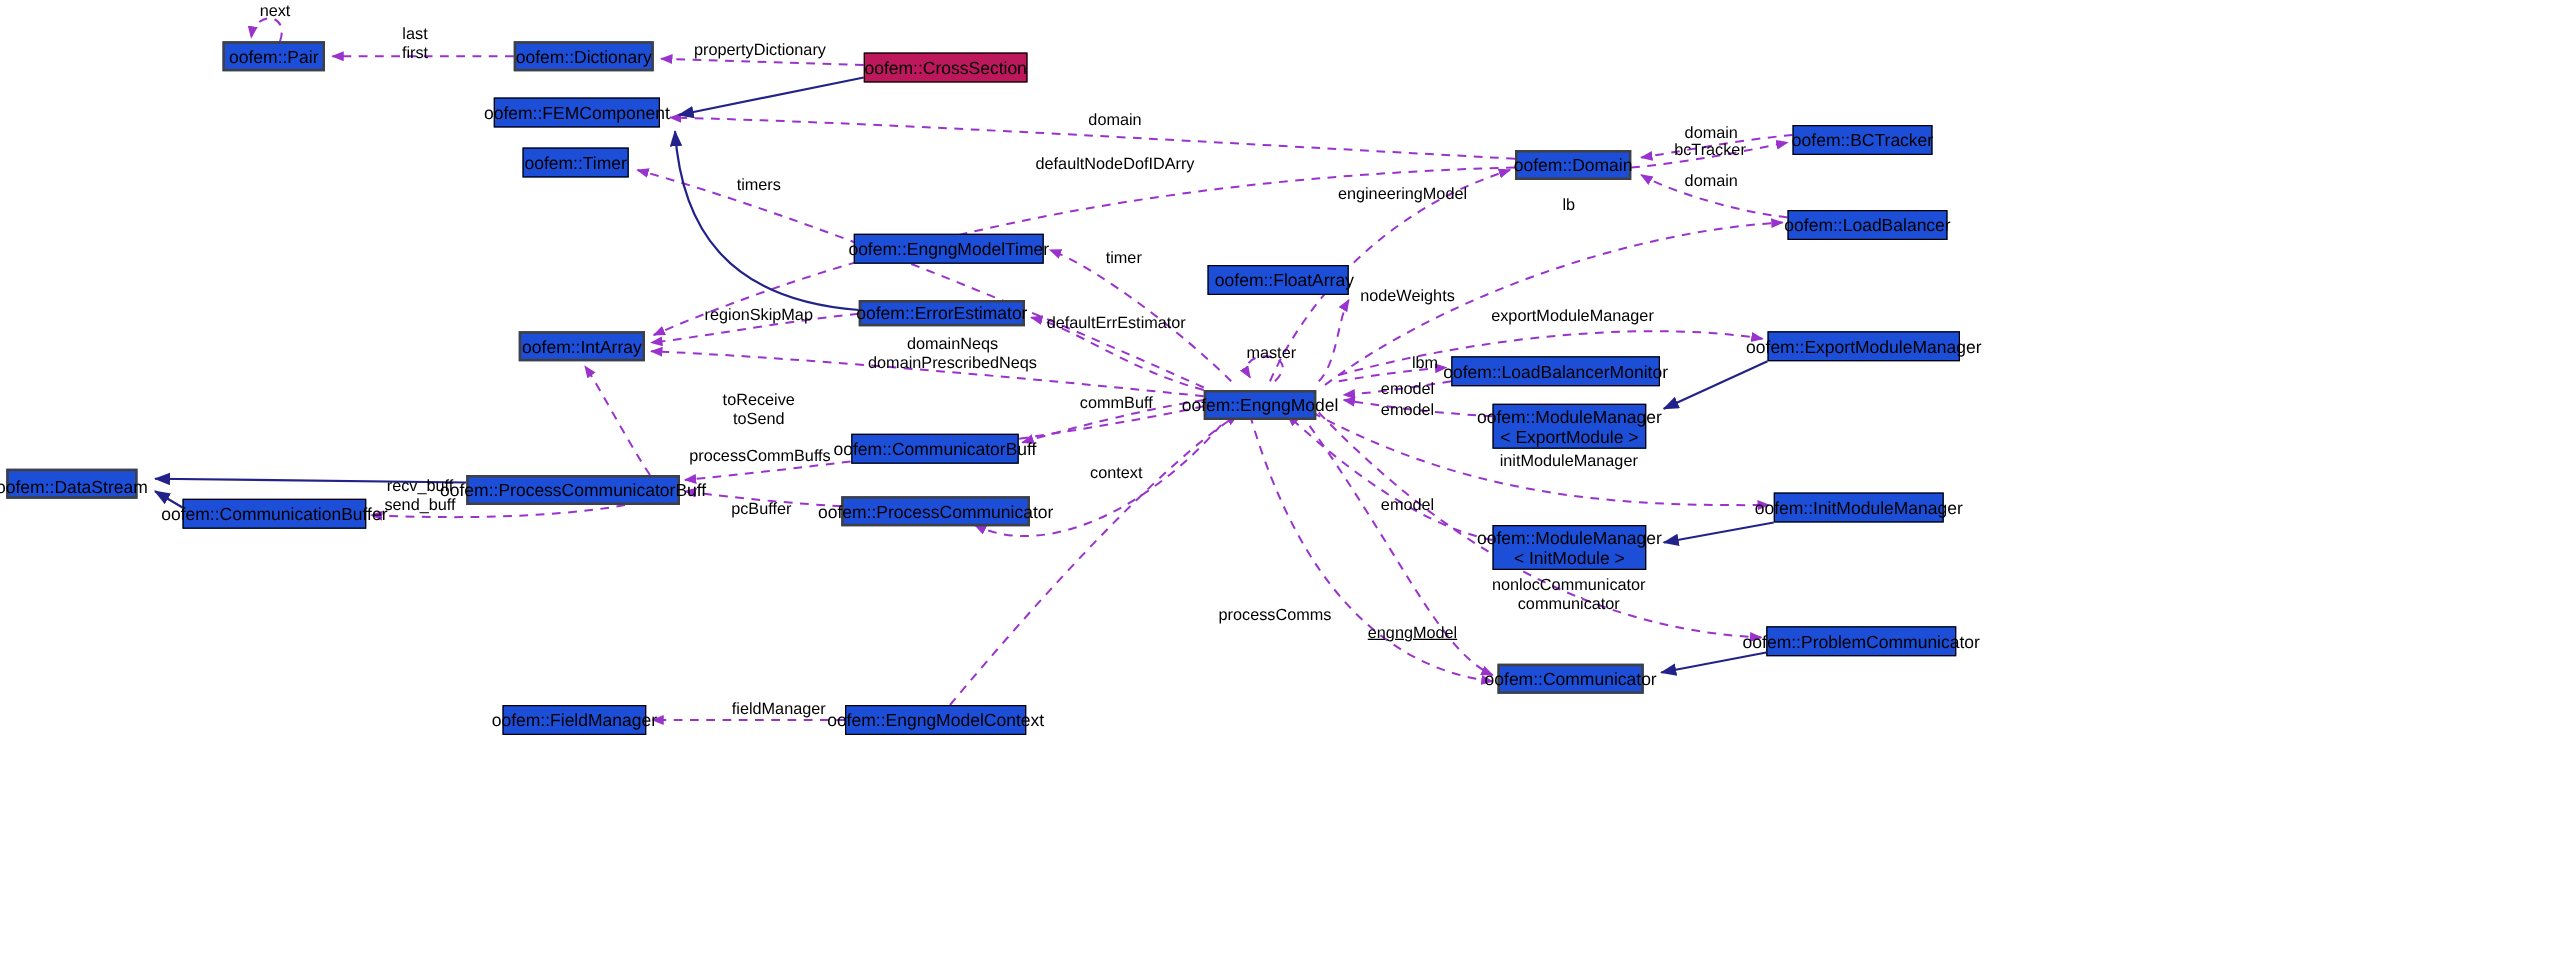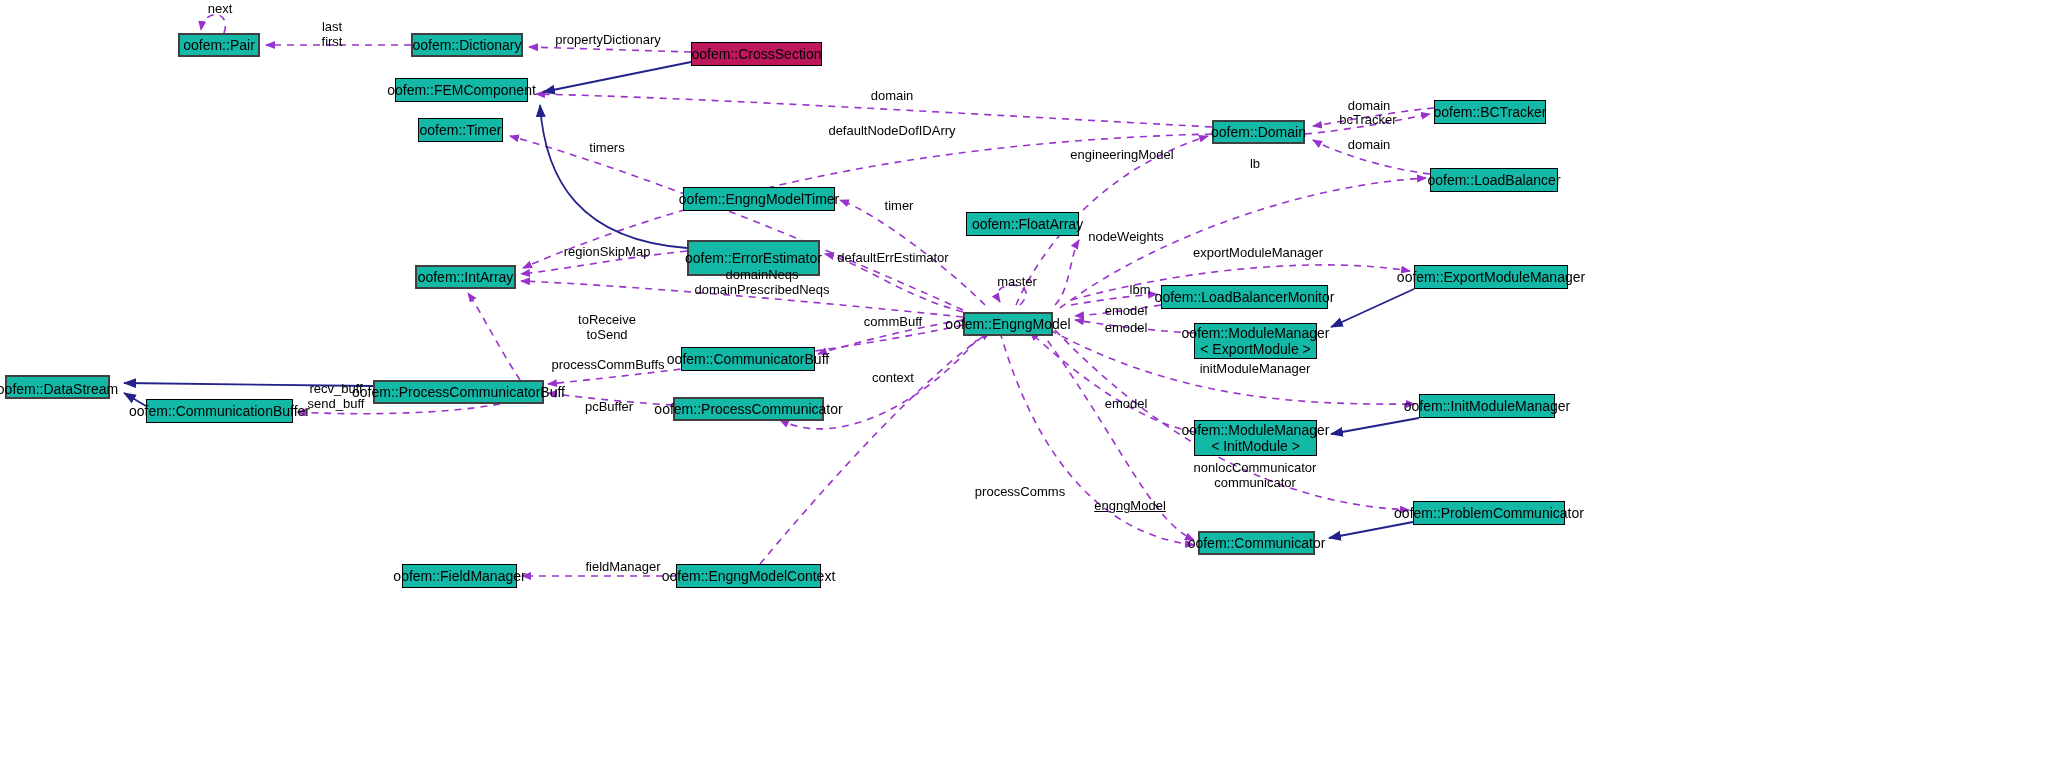--- a/index.html
+++ b/index.html
@@ -19,21 +19,21 @@
     position: absolute;
     left: 0;
     top: 0;
     width: 2056px;
     height: 772px;
     pointer-events: none;
   }
   .node {
     position: absolute;
     box-sizing: border-box;
-    background: #14b8a6;
+    background: #1d4ed8;
     border: 1px solid #000000;
     color: #000000;
     font-size: 14px;
     line-height: 1.15;
     text-align: center;
     display: flex;
     flex-direction: column;
     align-items: center;
     justify-content: center;
     white-space: nowrap;
@@ -187,21 +187,21 @@
       </div>
       <div class="node" style="left: 1430px; top: 168px; width: 128px; height: 24px;">
         <span>oofem::LoadBalancer</span>
       </div>
       <div class="node" style="left: 683px; top: 187px; width: 152px; height: 24px;">
         <span>oofem::EngngModelTimer</span>
       </div>
       <div class="node" style="left: 966px; top: 212px; width: 113px; height: 24px; padding-left: 16px;">
         <span>oofem::FloatArray</span>
       </div>
-      <div class="node thick" style="left: 687px; top: 240px; width: 133px; height: 36px; justify-content: center;">
+      <div class="node thick" style="left: 687px; top: 240px; width: 133px; height: 21px; justify-content: center;">
         <span>oofem::ErrorEstimator</span>
       </div>
       <div class="node thick" style="left: 415px; top: 265px; width: 101px; height: 24px;">
         <span>oofem::IntArray</span>
       </div>
       <div class="node" style="left: 1414px; top: 265px; width: 154px; height: 24px;">
         <span>oofem::ExportModuleManager</span>
       </div>
       <div class="node" style="left: 1161px; top: 285px; width: 167px; height: 24px;">
         <span>oofem::LoadBalancerMonitor</span>

